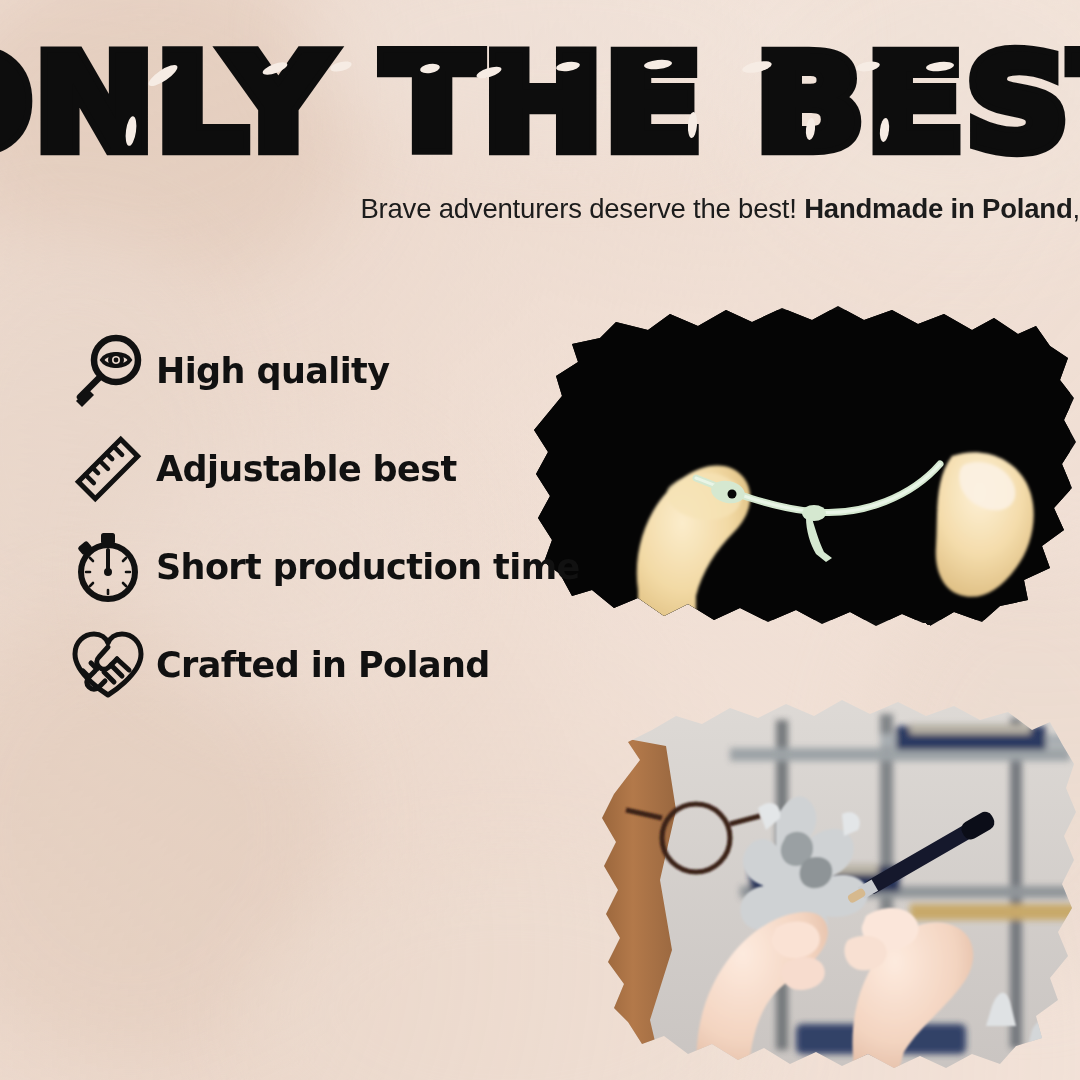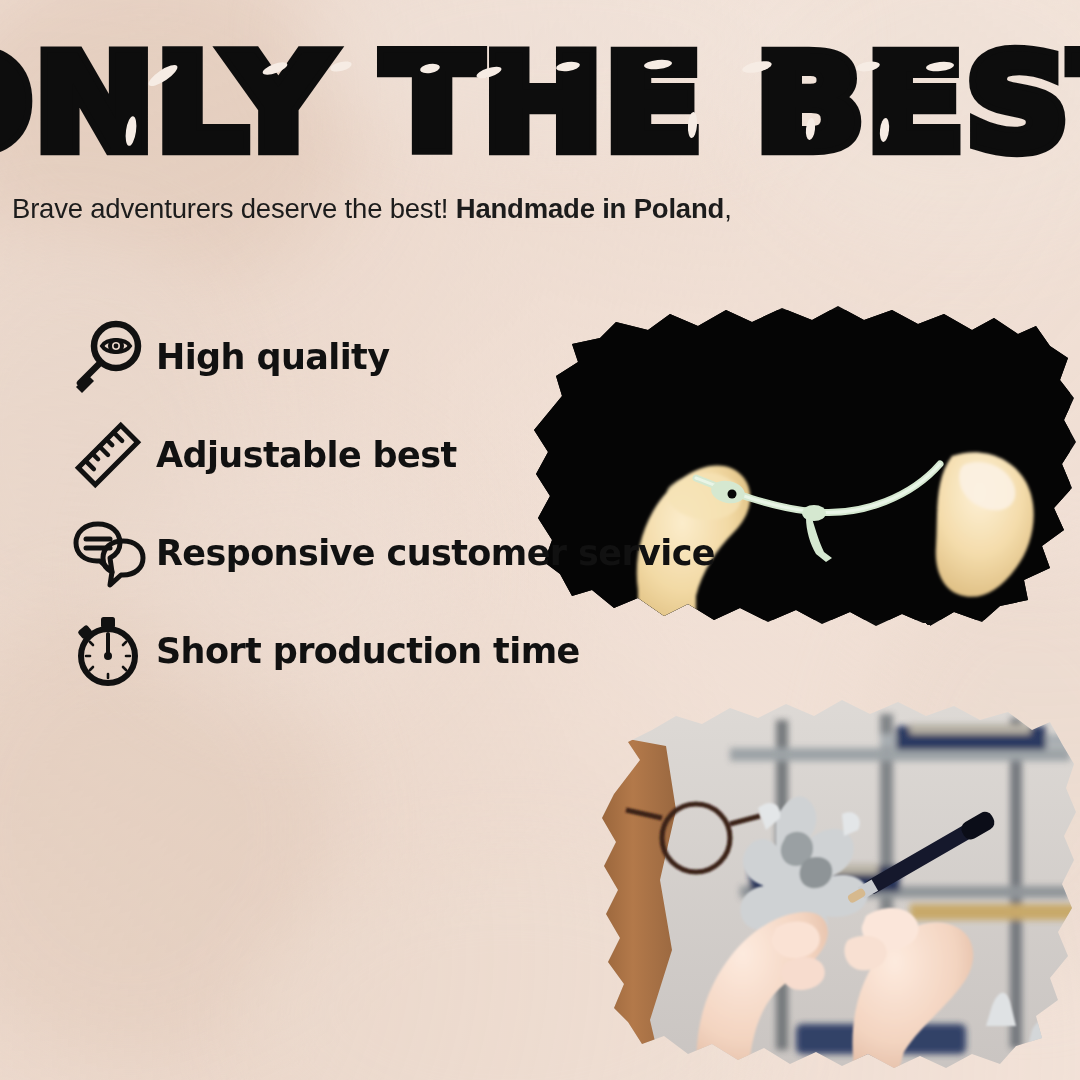--- a/index.html
+++ b/index.html
@@ -52,29 +52,29 @@
     -webkit-text-stroke:11px #0d0d0d;
     paint-order:stroke fill;
   }
 
   
   .gloss { position:absolute; background:#f6ece4; border-radius:50%; z-index:7; pointer-events:none; }
 
   
   #subtitle {
     position:absolute; left:0; top:190px; width:1080px;
-    text-align:left; z-index:6;
+    text-align:right; z-index:6;
     font-size:27.5px; line-height:1.38; color:#1c1c1c;
     letter-spacing:-.2px;
     padding-left:12px;
   }
   #subtitle b { font-weight:bold; }
 
   
-  #features { position:absolute; left:60px; top:308px; width:760px; z-index:6; }
+  #features { position:absolute; left:60px; top:322px; width:760px; z-index:6; }
   .feature { display:flex; align-items:center; height:98px; }
   .feature .ficon { width:96px; flex:0 0 96px; display:flex; align-items:center; justify-content:center; }
   .feature .ficon svg { display:block; }
   .feature .flabel {
     font-family:"DejaVu Sans", sans-serif;
     font-weight:bold;
     font-size:35px;
     letter-spacing:-.6px;
     color:#111;
     white-space:nowrap;
@@ -335,37 +335,20 @@
             <path d="M38,26 L38,38"></path>
             <path d="M48,26 L48,34"></path>
             <path d="M58,26 L58,38"></path>
           </g>
         </g>
       </svg>
     </span>
     <span class="flabel">Adjustable best</span>
   </div>
 
-  <div class="feature">
-    <span class="ficon">
-      <svg width="78" height="76" viewBox="0 0 78 76">
-        <g fill="none" stroke="#111" stroke-width="5" stroke-linejoin="round" stroke-linecap="round">
-          <path d="M44,52 C56,52 64,45 64,35 C64,25 56,18 44,18
-                   C32,18 24,25 24,35 C24,41 27,46 33,49
-                   L31,62 L42,52 Z" transform="translate(10,8)"></path>
-          <path d="M28,46 C16,46 7,39 7,28 C7,17 16,9 29,9
-                   C42,9 51,17 51,28 C51,35 47,40 41,43
-                   L43,57 L31,46 Z"></path>
-          <path d="M17,24 L41,24"></path>
-          <path d="M17,33 L41,33"></path>
-        </g>
-      </svg>
-    </span>
-    <span class="flabel">Responsive customer service</span>
-  </div>
 
   <div class="feature">
     <span class="ficon">
       <svg width="76" height="78" viewBox="0 0 76 78">
         <g fill="none" stroke="#111">
           <circle cx="38" cy="44" r="27" stroke-width="6"></circle>
           <path d="M38,44 L38,22" stroke-width="4" stroke-linecap="round"></path>
         </g>
         <circle cx="38" cy="44" r="4" fill="#111"></circle>
         <rect x="31" y="5" width="14" height="11" rx="2.5" fill="#111"></rect>
@@ -379,14 +362,33 @@
             <path d="M38,66 L38,62"></path>
             <path d="M20,58 L23,55"></path>
           <path d="M16,44 L20,44"></path>
             <path d="M20,30 L23,33"></path>
         </g>
       </svg>
     </span>
     <span class="flabel">Short production time</span>
   </div>
 
+  <div class="feature">
+    <span class="ficon">
+      <svg width="82" height="76" viewBox="0 0 82 76">
+        <g fill="none" stroke="#111" stroke-width="5" stroke-linejoin="round" stroke-linecap="round">
+          <path d="M41,68 C41,68 8,48 8,27 C8,15 17,7 27,7
+                   C34,7 39,11 41,16 C43,11 48,7 55,7
+                   C65,7 74,15 74,27 C74,48 41,68 41,68 Z"></path>
+          <path d="M41,20 L32,30 C29,33 29,37 32,40 C35,43 39,43 42,40 L50,32"></path>
+          <path d="M50,32 L62,43"></path>
+          <path d="M44,38 L55,49"></path>
+          <path d="M37,45 L47,55"></path>
+          <path d="M28,44 L22,50 C19,53 19,57 22,60 C25,63 29,63 32,60 L38,54"></path>
+          <path d="M22,50 L16,44"></path>
+          <path d="M30,42 L24,36"></path>
+        </g>
+      </svg>
+    </span>
+    <span class="flabel">Crafted in Poland</span>
+  </div>
 
 </div>
 
 </body></html>

